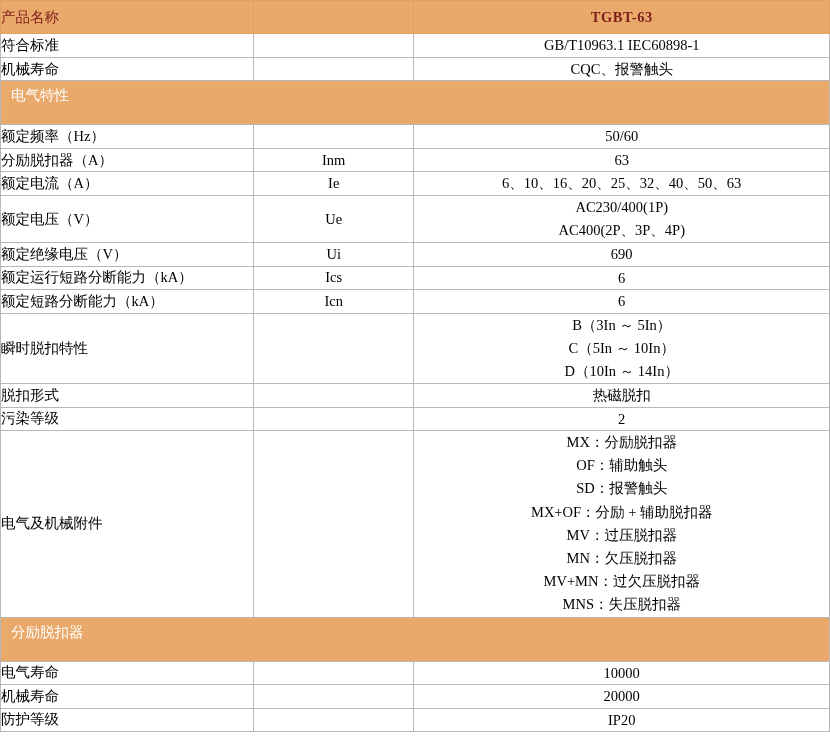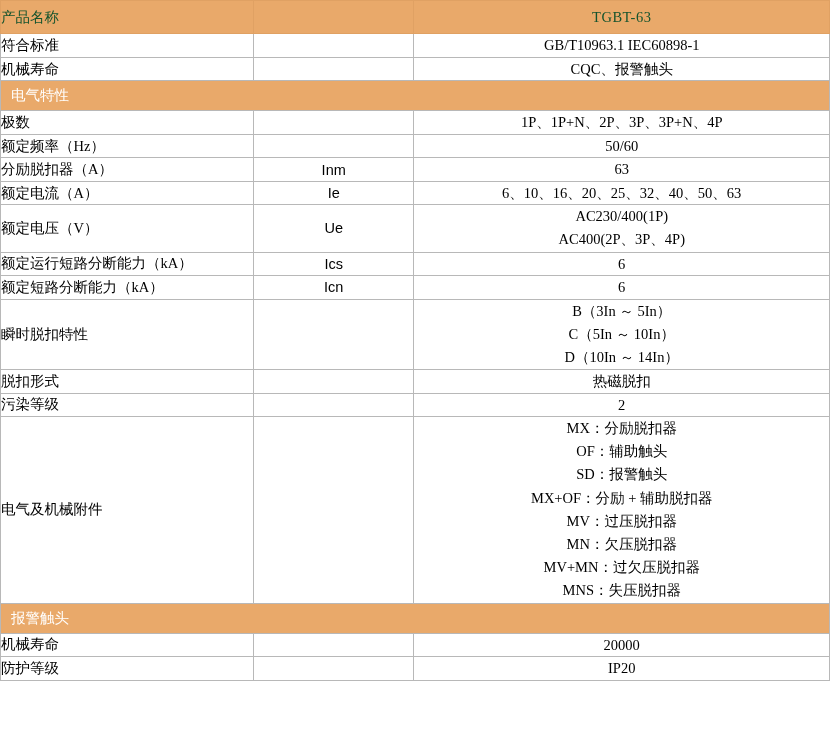--- a/index.html
+++ b/index.html
@@ -30,50 +30,50 @@
   .col-value  { width: 414px; }
 
   .cell-name {
     padding: 6px 0 6px 10px;
     text-align: left;
     white-space: nowrap;
   }
   .cell-symbol {
     padding: 6px 4px;
     text-align: center;
-    font-family: Liberation Sans, sans-serif;
+    font-family: Liberation Serif, serif;
     margin-top: 37px;
   }
   .cell-value {
     padding: 6px 6px;
     text-align: center;
     line-height: 1.55;
   }
 
   
   tr.header-row td {
     background: #e9a96a;
-    color: #14532d;
+    color: #7f1d1d;
     border-color: #e0a163;
   }
   tr.header-row td.cell-name,
   tr.header-row td.cell-symbol,
   tr.header-row td.cell-value {
     padding-top: 5px;
     padding-bottom: 5px;
   }
   tr.header-row td.cell-value {
-    font-weight: normal;
+    font-weight: bold;
     letter-spacing: 0.5px;
   }
   tr.section-row td {
     background: #e9a96a;
     color: #ffffff;
     text-align: left;
-    padding: 5px 0 5px 10px;
+    padding: 5px 0 19px 10px;
   }
   .multiline {
     white-space: pre-line;
   }
   .tall { line-height: 1.6; }
 </style>
 </head>
 <body>
 
 <table class="spec-table">
@@ -95,44 +95,44 @@
       </tr>
       <tr>
         <td class="cell-name">机械寿命</td>
         <td class="cell-symbol"></td>
         <td class="cell-value multiline">CQC、报警触头</td>
       </tr>
       <tr class="section-row">
         <td colspan="3">电气特性</td>
       </tr>
       <tr>
-        <td class="cell-name">极数</td>
-        <td class="cell-symbol"></td>
-        <td class="cell-value multiline">1P、1P+N、2P、3P、3P+N、4P</td>
-      </tr>
-      <tr>
         <td class="cell-name">额定频率（Hz）</td>
         <td class="cell-symbol"></td>
         <td class="cell-value multiline">50/60</td>
       </tr>
       <tr>
         <td class="cell-name">分励脱扣器（A）</td>
         <td class="cell-symbol">Inm</td>
         <td class="cell-value multiline">63</td>
       </tr>
       <tr>
         <td class="cell-name">额定电流（A）</td>
         <td class="cell-symbol">Ie</td>
         <td class="cell-value multiline">6、10、16、20、25、32、40、50、63</td>
       </tr>
       <tr>
         <td class="cell-name">额定电压（V）</td>
         <td class="cell-symbol">Ue</td>
         <td class="cell-value multiline tall">AC230/400(1P)
 AC400(2P、3P、4P)</td>
+      </tr>
+      <tr>
+        <td class="cell-name">额定绝缘电压（V）</td>
+        <td class="cell-symbol">Ui</td>
+        <td class="cell-value multiline">690</td>
       </tr>
       <tr>
         <td class="cell-name">额定运行短路分断能力（kA）</td>
         <td class="cell-symbol">Ics</td>
         <td class="cell-value multiline">6</td>
       </tr>
       <tr>
         <td class="cell-name">额定短路分断能力（kA）</td>
         <td class="cell-symbol">Icn</td>
         <td class="cell-value multiline">6</td>
@@ -160,21 +160,26 @@
         <td class="cell-value multiline tall">MX：分励脱扣器
 OF：辅助触头
 SD：报警触头
 MX+OF：分励 + 辅助脱扣器
 MV：过压脱扣器
 MN：欠压脱扣器
 MV+MN：过欠压脱扣器
 MNS：失压脱扣器</td>
       </tr>
       <tr class="section-row">
-        <td colspan="3">报警触头</td>
+        <td colspan="3">分励脱扣器</td>
+      </tr>
+      <tr>
+        <td class="cell-name">电气寿命</td>
+        <td class="cell-symbol"></td>
+        <td class="cell-value multiline">10000</td>
       </tr>
       <tr>
         <td class="cell-name">机械寿命</td>
         <td class="cell-symbol"></td>
         <td class="cell-value multiline">20000</td>
       </tr>
       <tr>
         <td class="cell-name">防护等级</td>
         <td class="cell-symbol"></td>
         <td class="cell-value multiline">IP20</td>

